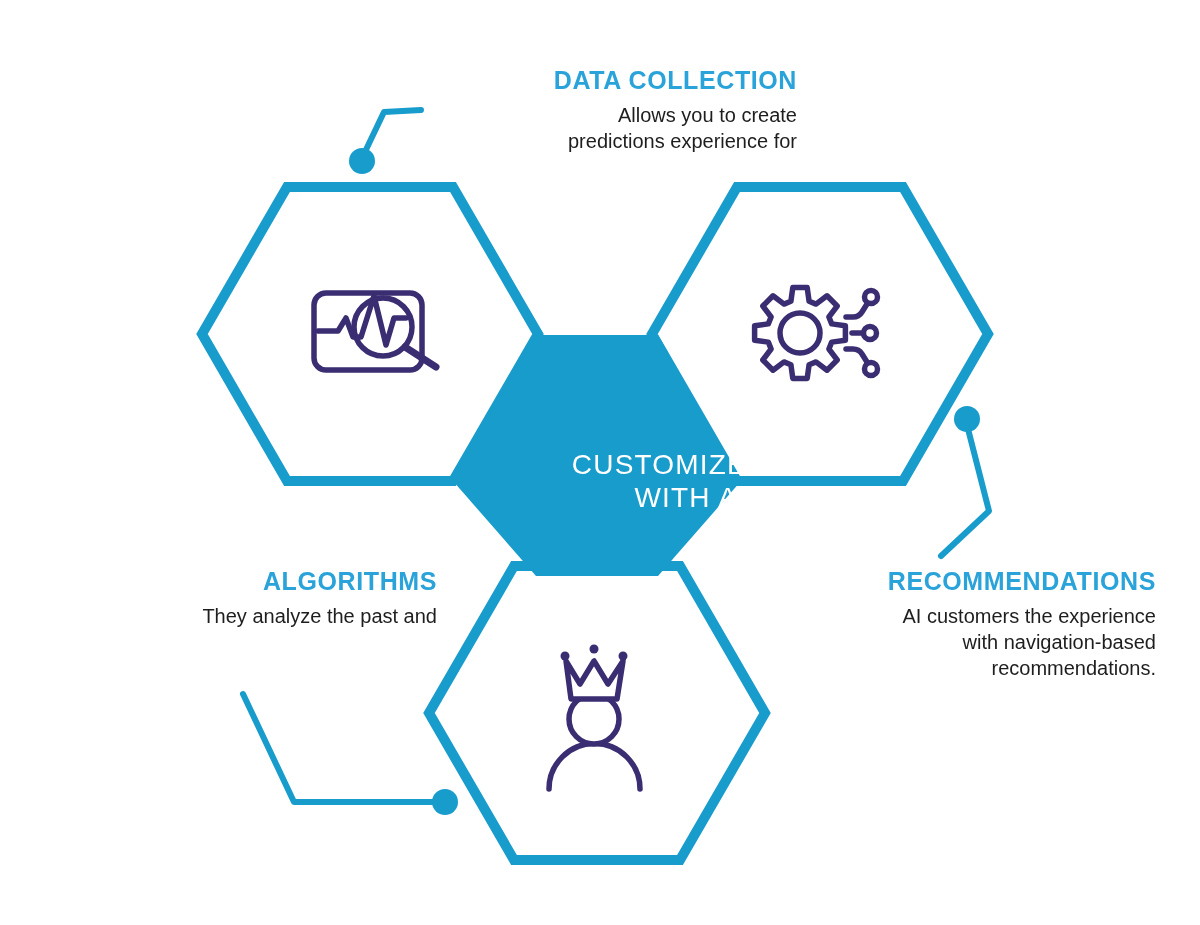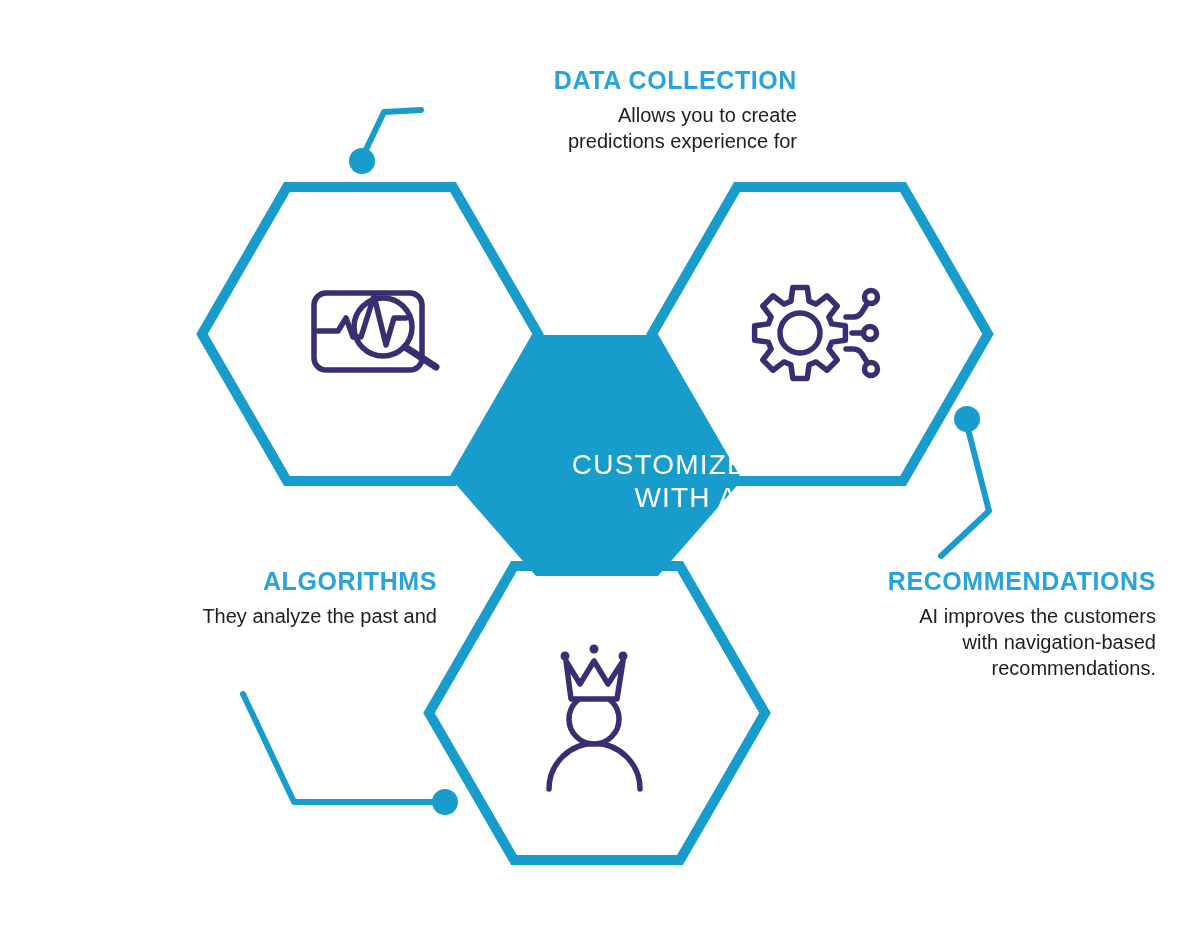--- a/index.html
+++ b/index.html
@@ -95,21 +95,21 @@
   <div class="label" style="left:77px; top:567px; width:360px;">
     <div class="heading">ALGORITHMS</div>
     <div class="desc">
       <div>They analyze the past and</div>
     </div>
   </div>
 
   <div class="label" style="left:792px; top:567px; width:364px;">
     <div class="heading">RECOMMENDATIONS</div>
     <div class="desc">
-      <div>AI improves the customers</div>
+      <div>AI customers the experience</div>
       <div>with navigation-based</div>
       <div>recommendations.</div>
     </div>
   </div>
 
   <div class="label center-title" style="left:447px; top:448px; width:300px;">
     <div>CUSTOMIZE</div>
     <div>WITH AI</div>
   </div>
 </div>

